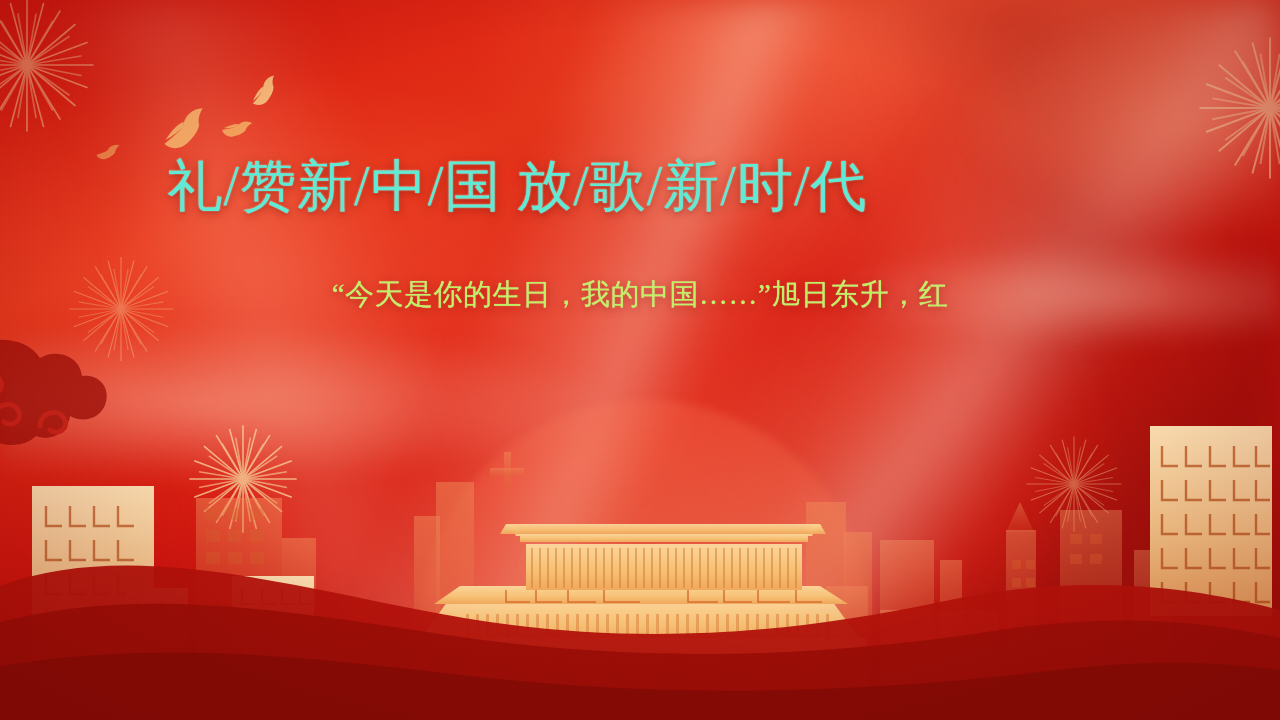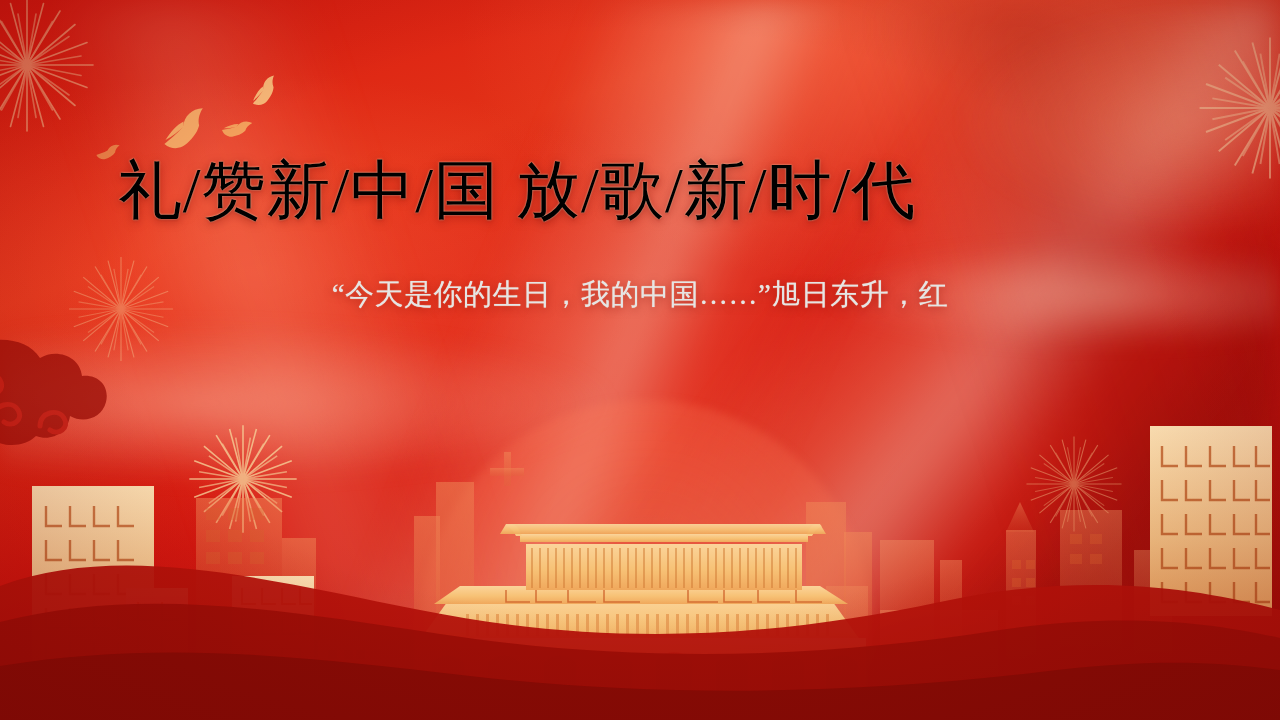--- a/index.html
+++ b/index.html
@@ -114,37 +114,37 @@
   
   .text-wrap {
     position: absolute;
     left: 0; top: 0; width: 1280px;
     text-align: center;
     pointer-events: none;
   }
   .title {
     position: absolute;
     top: 153px; left: 0; width: 1034px;
-    font-size: 64px;
+    font-size: 56px;
     letter-spacing: 1px;
     line-height: 1.18;
-    color: #000000;
+    color: #5eead4;
     font-weight: 400;
     text-shadow:
       0 0 2px rgba(255,236,200,.85),
       0 2px 10px rgba(120,10,6,.55),
       0 1px 2px rgba(150,20,10,.65);
     white-space: nowrap;
   }
   .body-text {
     position: absolute;
     top: 268px; left: 240px; width: 800px;
     font-size: 29px;
     line-height: 52px;
-    color: #e5e5e5;
+    color: #bef264;
     letter-spacing: .5px;
     text-shadow:
       0 0 1px rgba(255,238,205,.7),
       0 2px 8px rgba(120,10,6,.5);
   }
   .body-text p { margin: 0; }
 </style>
 </head>
 <body>
 

